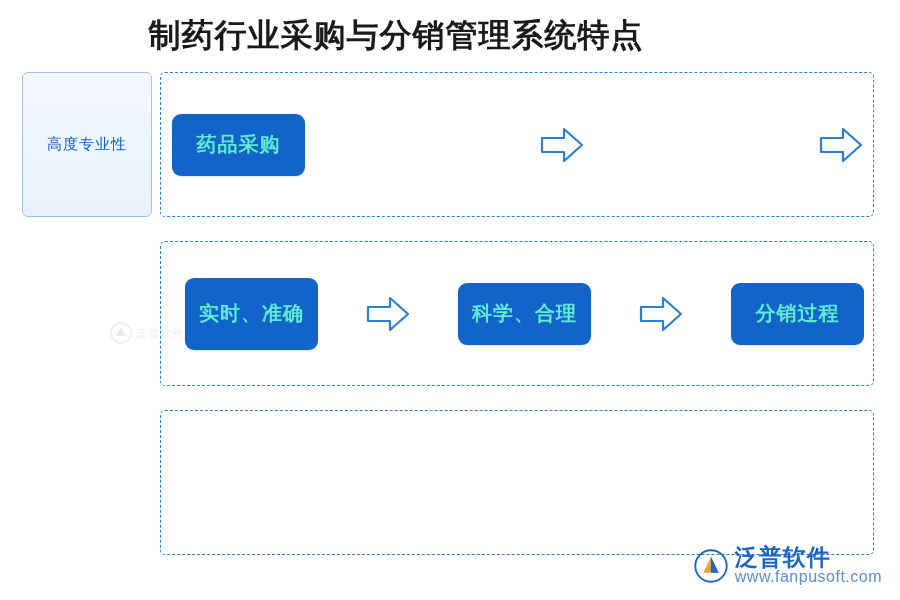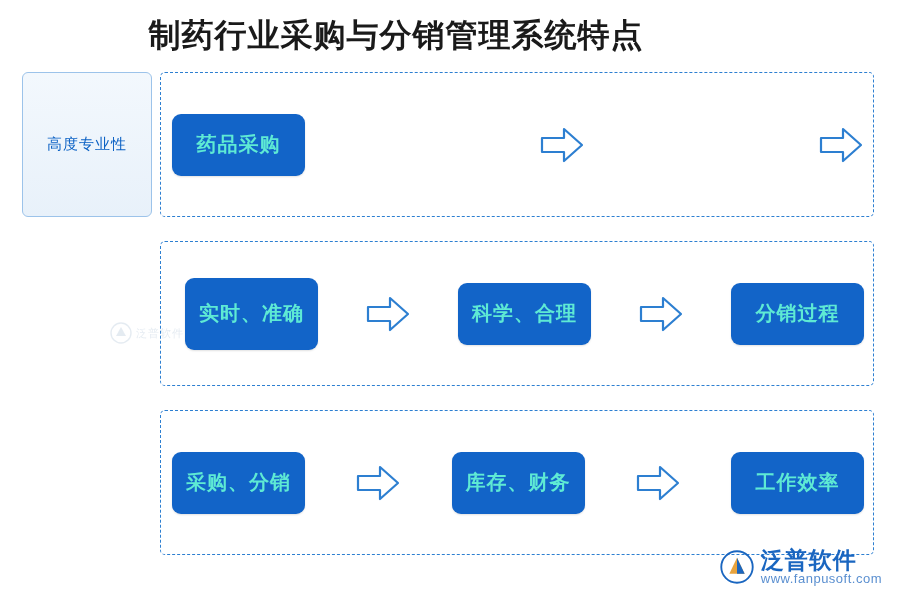--- a/index.html
+++ b/index.html
@@ -152,21 +152,21 @@
     flex-direction: column;
     line-height: 1.05;
   }
   .brand-name {
     font-size: 23px;
     font-weight: bold;
     color: #1a66c0;
     letter-spacing: 1px;
   }
   .brand-sub {
-    font-size: 13px;
+    font-size: 16px;
     color: #5a8fd0;
     letter-spacing: 0.5px;
   }
 </style>
 </head>
 <body>
 
 <div class="page-title">制药行业采购与分销管理系统特点</div>
 
 <div class="rows">
@@ -205,35 +205,20 @@
         <svg width="44" height="38" viewBox="0 0 44 38">
           <polygon points="2,12 24,12 24,3 42,19 24,35 24,26 2,26" fill="#ffffff" stroke="#2d7fd1" stroke-width="2.2" stroke-linejoin="round"></polygon>
         </svg>
       </div>
       <div class="step-box">分销过程</div>
     </div>
   </div>
 
   <div class="row">
     <div class="dashed-box"></div>
-    <div class="steps">
-      <div class="step-box">采购、分销</div>
-      <div class="arrow">
-        <svg width="44" height="38" viewBox="0 0 44 38">
-          <polygon points="2,12 24,12 24,3 42,19 24,35 24,26 2,26" fill="#ffffff" stroke="#2d7fd1" stroke-width="2.2" stroke-linejoin="round"></polygon>
-        </svg>
-      </div>
-      <div class="step-box">库存、财务</div>
-      <div class="arrow">
-        <svg width="44" height="38" viewBox="0 0 44 38">
-          <polygon points="2,12 24,12 24,3 42,19 24,35 24,26 2,26" fill="#ffffff" stroke="#2d7fd1" stroke-width="2.2" stroke-linejoin="round"></polygon>
-        </svg>
-      </div>
-      <div class="step-box">工作效率</div>
-    </div>
   </div>
 
 </div>
 
 <div class="watermark-mid">
   <svg width="22" height="22" viewBox="0 0 22 22">
     <circle cx="11" cy="11" r="10" fill="none" stroke="#8aa7c4" stroke-width="1.4"></circle>
     <path d="M6 14 L11 5 L16 14 Z" fill="#8aa7c4"></path>
   </svg>
   <span class="wm-text">泛普软件</span>

